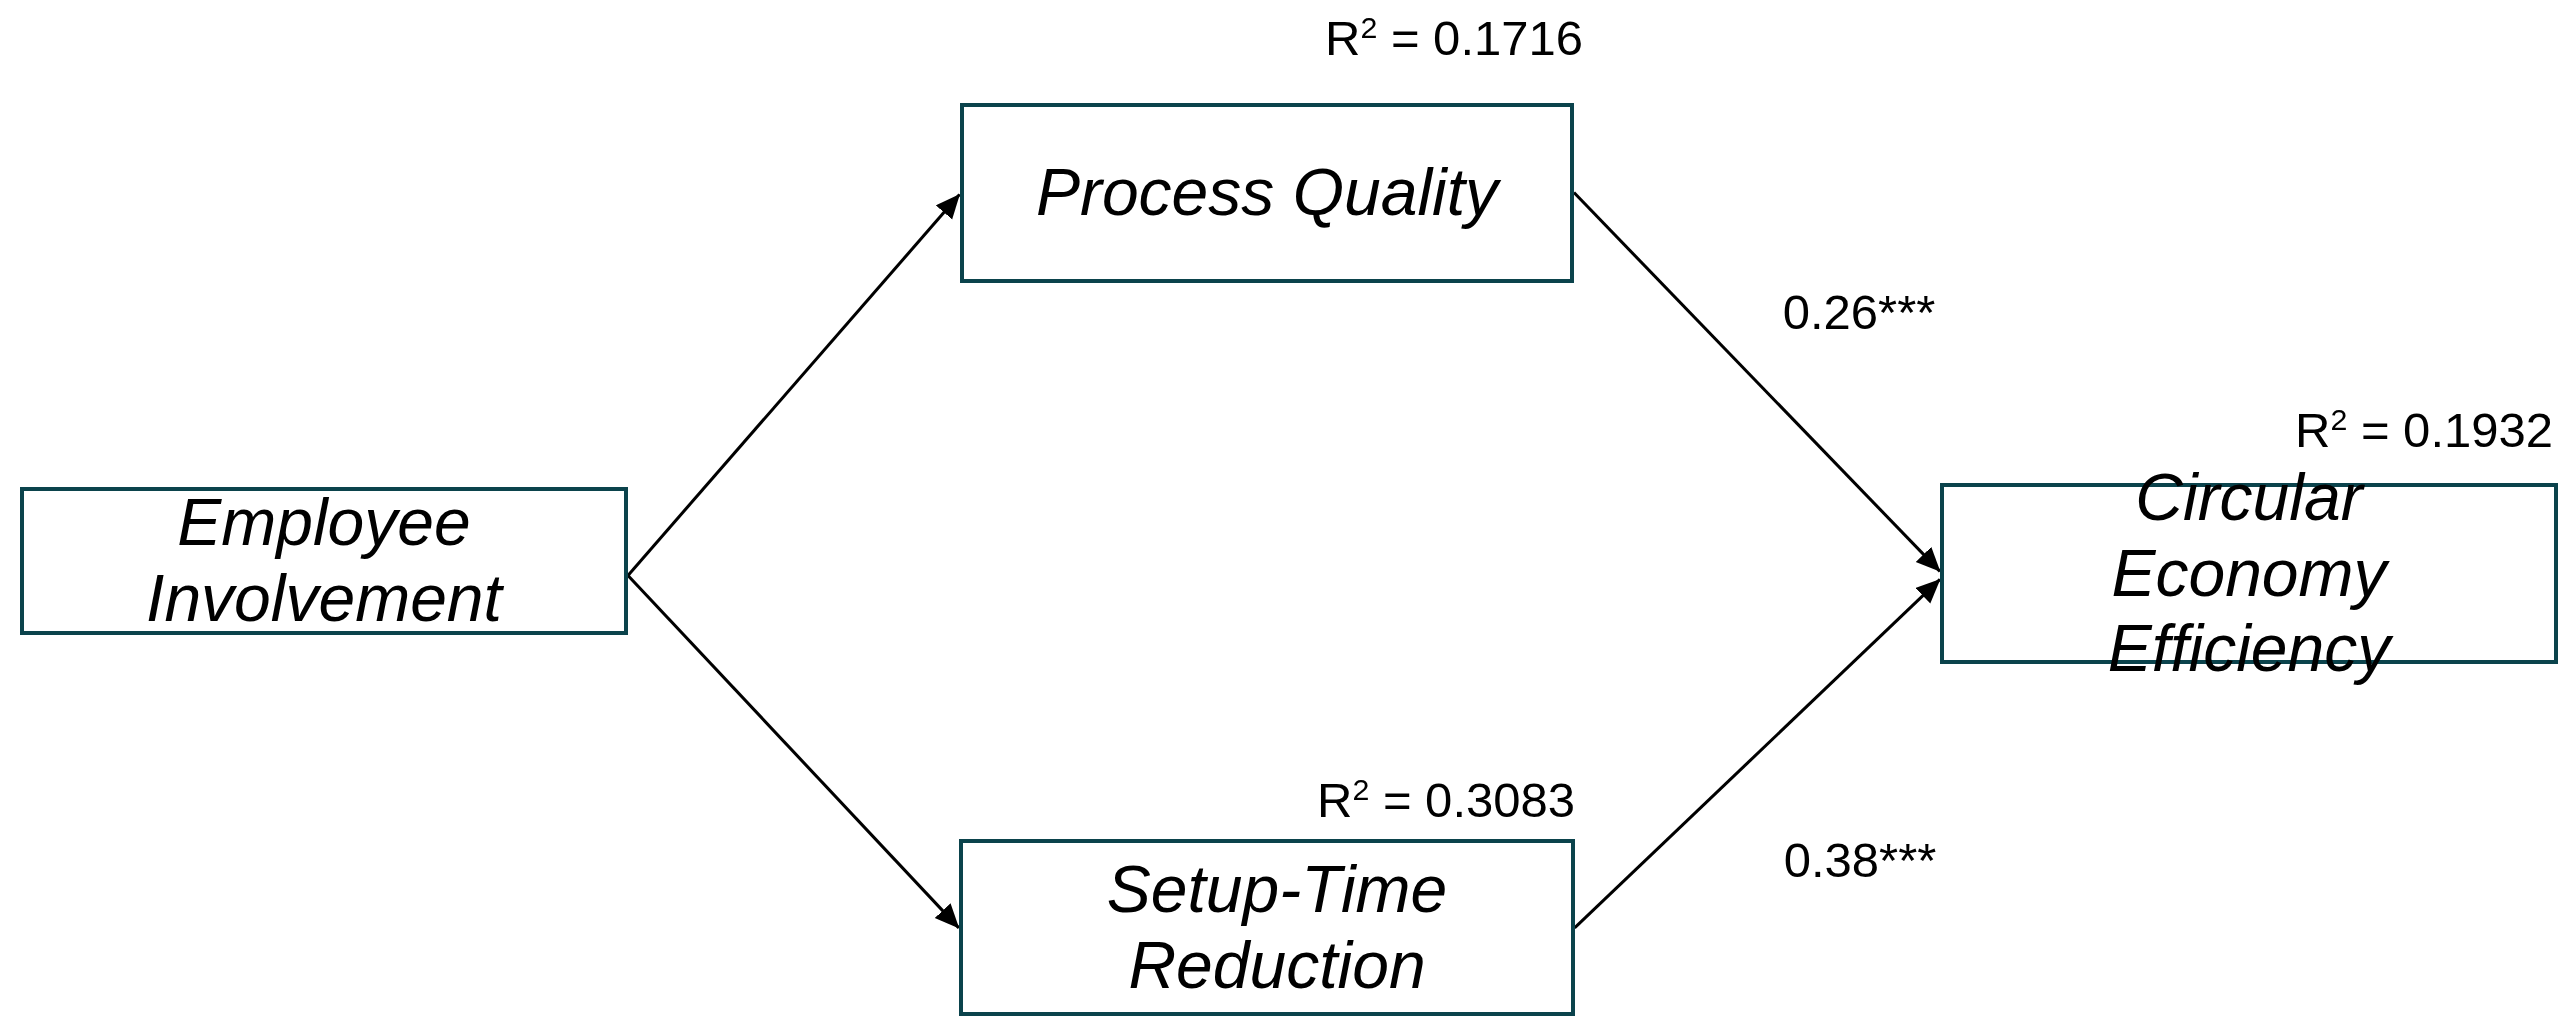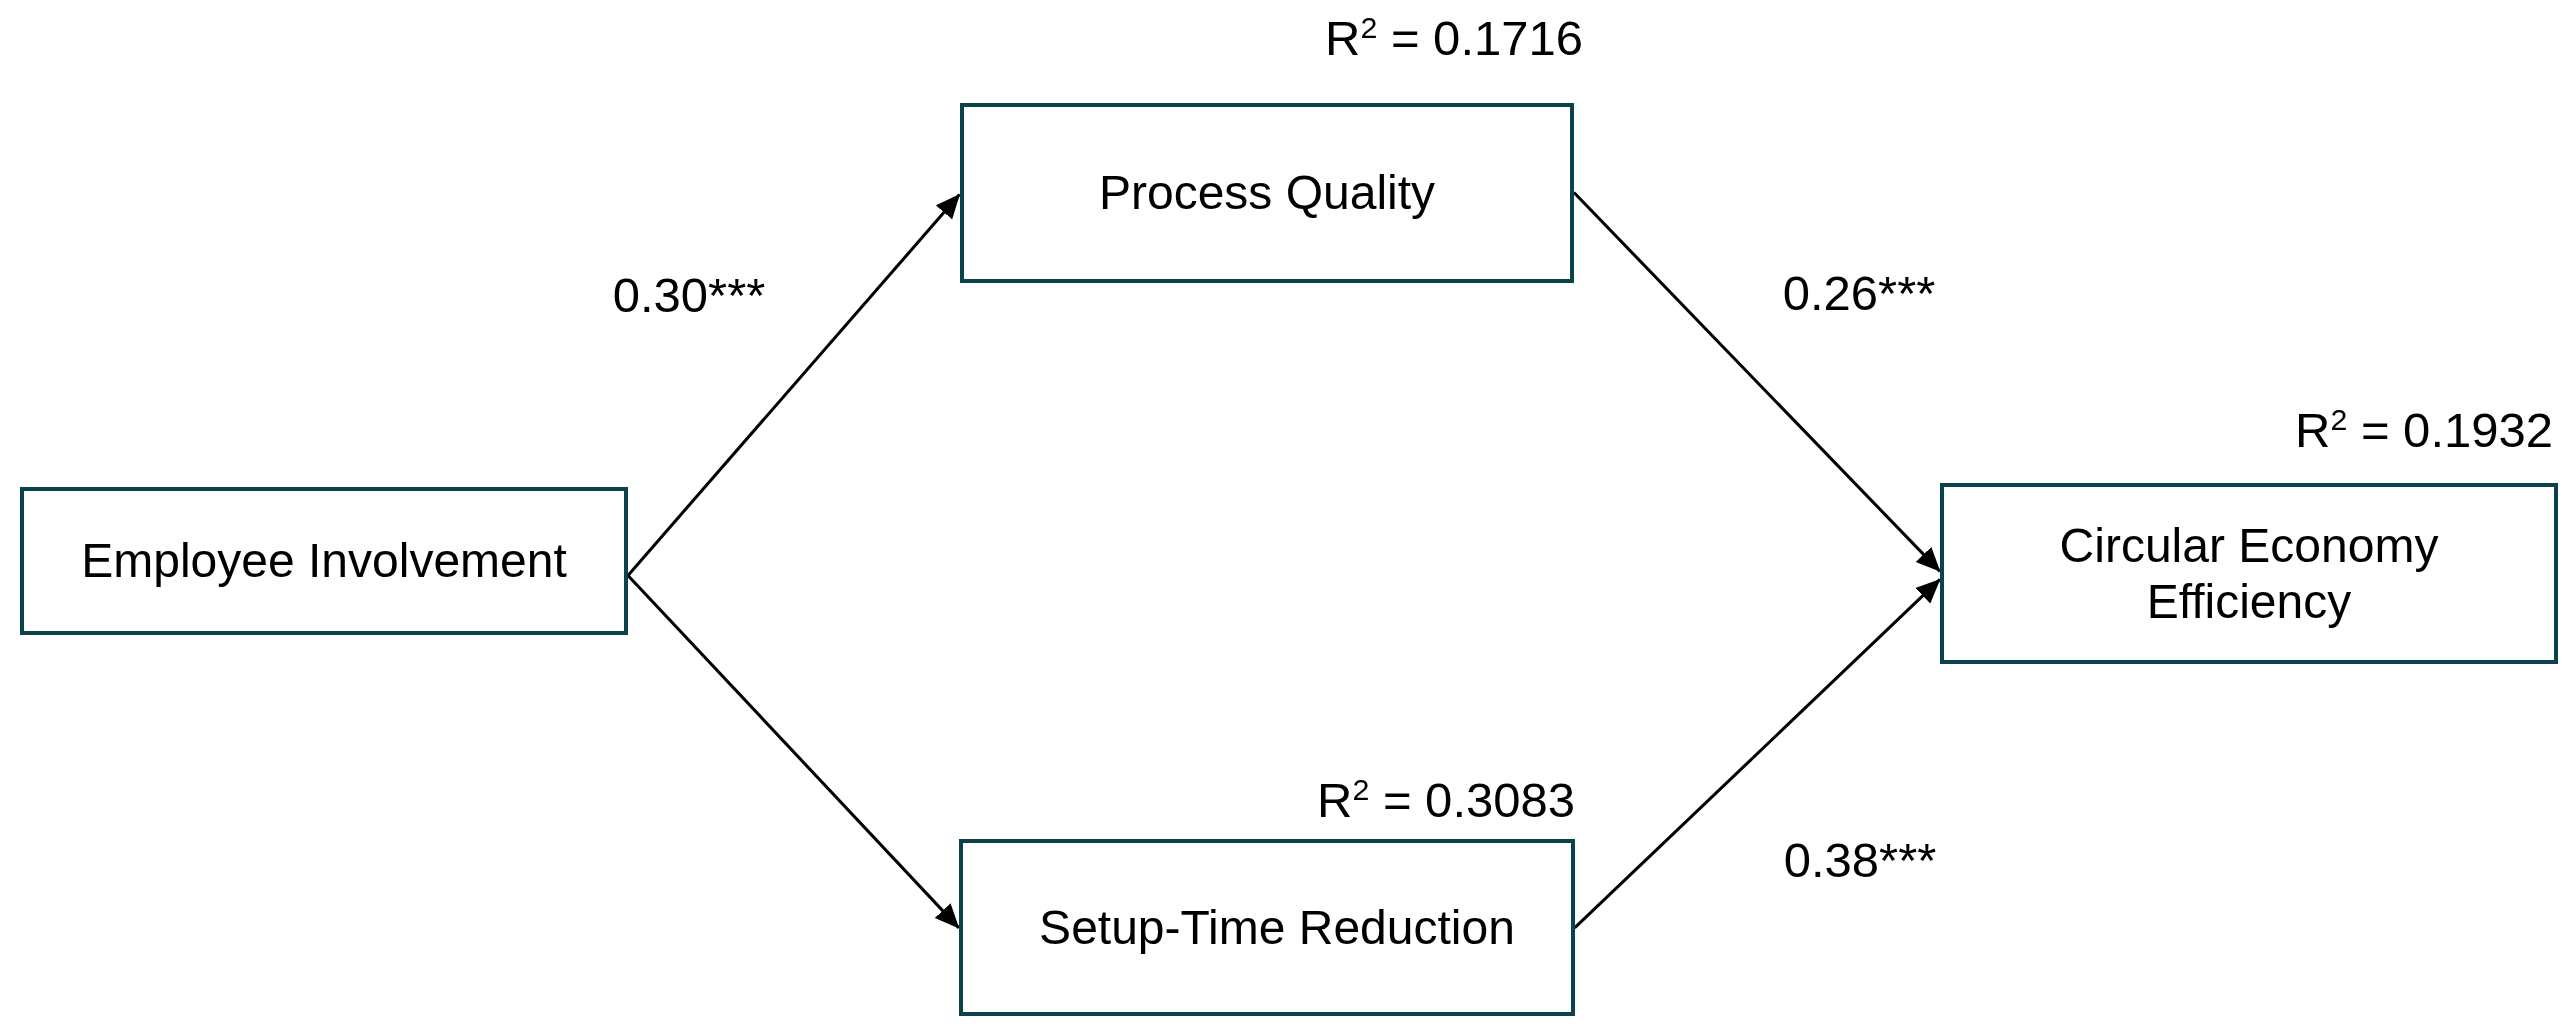--- a/index.html
+++ b/index.html
@@ -21,42 +21,42 @@
   .edges{position:absolute;left:0;top:0;width:100%;height:100%;}
   .edge{stroke:var(--arrow-color);stroke-width:4.5px;fill:none;}
   .arrowhead-path{fill:var(--arrow-color);}
   .node{
     position:absolute;
     box-sizing:border-box;
     border:4.7px solid var(--box-border);
     background:var(--box-fill);
     display:flex;align-items:center;justify-content:center;
     text-align:center;
-    font-size:48px;line-height:1.15;
+    font-size:66px;line-height:1.15;font-style:italic;
   }
   .node .node-label{display:inline-block;}
   .node-ei{left:20px;top:487px;width:608px;height:148px;}
   .node-pq{left:960px;top:103px;width:614px;height:180px;}
   .node-str{left:959px;top:839px;width:616px;height:177px;padding-left:20px;}
   .node-cee{left:1940px;top:483px;width:618px;height:181px;}
   .node-cee .node-label{max-width:446px;}
   .lbl{
     position:absolute;
     font-size:49px;line-height:57px;
     white-space:nowrap;
   }
   .r2{width:608px;text-align:right;}
   .r2 sup{font-size:62%;vertical-align:super;line-height:0;}
   .r2-pq{left:975px;top:10px;}
   .r2-str{left:967px;top:772px;}
   .r2-cee{left:1945px;top:402px;}
   .coef{width:608px;text-align:center;}
   .coef-ei-pq{left:385px;top:267px;}
   .coef-ei-str{left:386px;top:818px;}
-  .coef-pq-cee{left:1555px;top:265px;}
+  .coef-pq-cee{left:1555px;top:284px;}
   .coef-str-cee{left:1556px;top:832px;}
 </style>
 </head>
 <body>
 
 <div class="canvas">
 
   <svg class="edges" viewBox="0 0 3815 1528" xmlns="http://www.w3.org/2000/svg">
     <defs>
       <marker id="arrowhead" markerUnits="userSpaceOnUse" markerWidth="37" markerHeight="33" refX="35" refY="16" orient="auto">
@@ -68,21 +68,20 @@
     <line class="edge" x1="2331" y1="285" x2="2873" y2="846" marker-end="url(#arrowhead)"></line>
     <line class="edge" x1="2332" y1="1374" x2="2873" y2="858" marker-end="url(#arrowhead)"></line>
   </svg>
 
   <div class="lbl r2 r2-pq"><span>R</span><sup>2</sup><span> = 0.1716</span></div>
 
   <div class="lbl r2 r2-str"><span>R</span><sup>2</sup><span> = 0.3083</span></div>
 
   <div class="lbl r2 r2-cee"><span>R</span><sup>2</sup><span> = 0.1932</span></div>
 
-  <div class="lbl coef coef-ei-pq">0.30***</div>
   <div class="lbl coef coef-pq-cee">0.26***</div>
   <div class="lbl coef coef-str-cee">0.38***</div>
 
   <div class="node node-ei">
     <span class="node-label">Employee Involvement</span>
   </div>
 
   <div class="node node-pq">
     <span class="node-label">Process Quality</span>
   </div>

